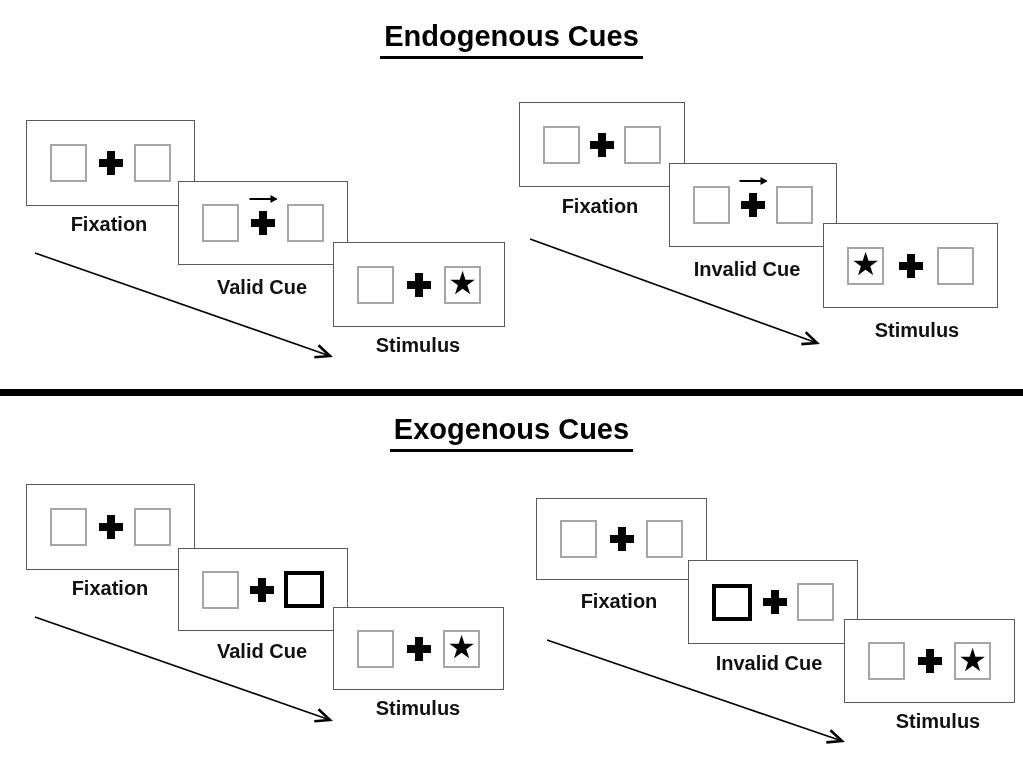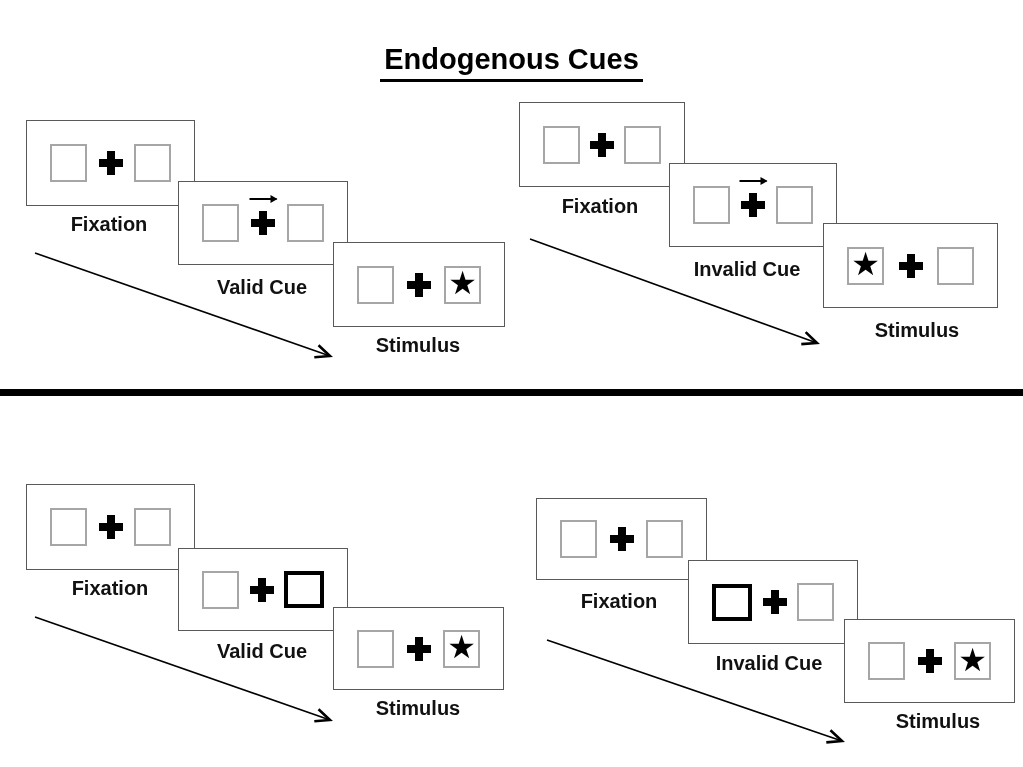--- a/index.html
+++ b/index.html
@@ -3,21 +3,21 @@
 <meta charset="utf-8">
 <style>
   html,body{margin:0;padding:0;background:#fff;}
   .canvas{
     position:relative;width:1023px;height:767px;background:#fff;overflow:hidden;
     font-family:"Liberation Sans","DejaVu Sans",sans-serif;color:#000;
   }
   
   .title{position:absolute;left:0;width:100%;text-align:center;font-size:29px;font-weight:bold;}
   .title span{display:inline-block;border-bottom:3px solid #000;padding:0 4px 3px 4px;}
-  .t-endo{top:20px;margin-top:23px;}
+  .t-endo{top:20px;}
   .t-exo{top:413px;}
   
   .divider{position:absolute;left:0;top:389px;width:1023px;height:7px;background:#000;}
   
   .panel{
     position:absolute;box-sizing:border-box;background:#fff;border:1.5px solid #595959;
     display:flex;align-items:center;justify-content:space-between;padding:0 23px;
   }
   .sq{
     box-sizing:border-box;width:37px;height:38px;border:2px solid #a6a6a6;background:#fff;
@@ -70,20 +70,21 @@
         <path d="M2,1.5 L11,5.5 L2,9.5" fill="none" stroke="#000" stroke-width="1.6"></path>
       </marker>
     </defs>
     <line x1="35" y1="253" x2="330" y2="356" stroke="#000" stroke-width="1.6" marker-end="url(#ah)"></line>
     <line x1="530" y1="239" x2="817" y2="343" stroke="#000" stroke-width="1.6" marker-end="url(#ah)"></line>
     <line x1="35" y1="617" x2="330" y2="720" stroke="#000" stroke-width="1.6" marker-end="url(#ah)"></line>
     <line x1="547" y1="640" x2="842" y2="741" stroke="#000" stroke-width="1.6" marker-end="url(#ah)"></line>
   </svg>
 
   <div class="title t-endo"><span>Endogenous Cues</span></div>
+  <div class="title t-exo"><span>Exogenous Cues</span></div>
 
   <div class="divider"></div>
 
   <div class="panel p-ev-fix">
     <div class="sq"></div>
     <div class="plus-wrap">
         <div class="plus"></div>
       </div>
     <div class="sq"></div>
   </div>

